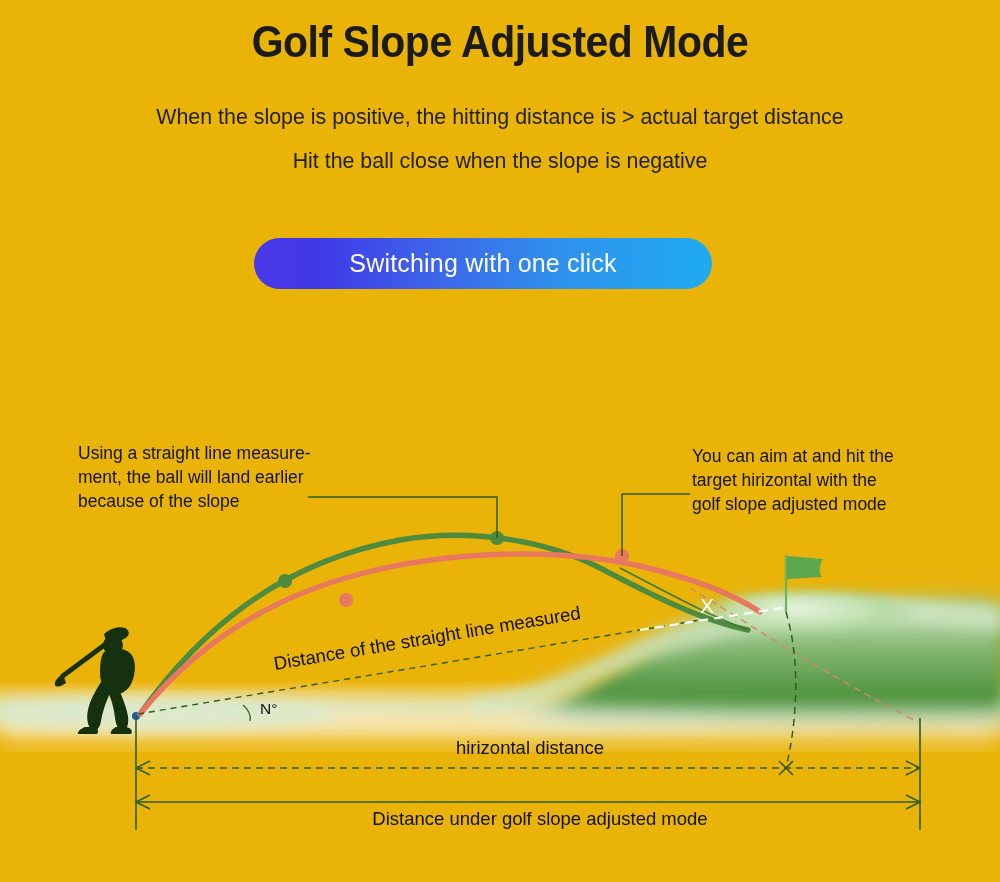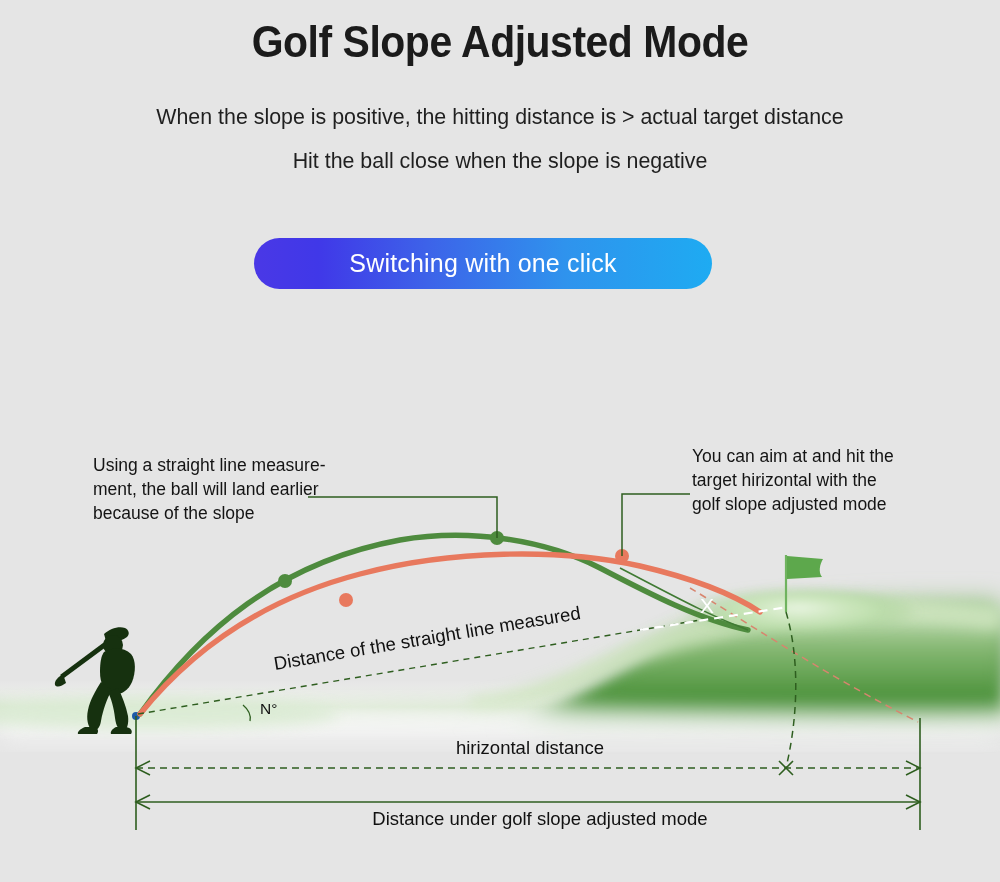--- a/index.html
+++ b/index.html
@@ -13,21 +13,21 @@
     height: 882px;
     position: relative;
     overflow: hidden;
     font-family: "Liberation Sans", "DejaVu Sans", sans-serif;
     color: #1a1a1a;
   }
   .page {
     position: relative;
     width: 1000px;
     height: 882px;
-    background: #e5e5e5;
+    background: #eab308;
   }
 
   
   .title {
     position: absolute;
     top: 17px;
     left: 0;
     width: 1000px;
     text-align: center;
     font-size: 44px;
@@ -73,21 +73,21 @@
   }
 
   
   .callout {
     position: absolute;
     font-size: 17.5px;
     line-height: 24px;
     color: #141414;
     white-space: pre-line;
   }
-  .callout-left  { left: 93px;  top: 441px; width: 330px; margin-top: 12px; }
+  .callout-left  { left: 78px;  top: 441px; width: 330px; }
   .callout-right { left: 692px; top: 444px; width: 290px; }
 
   
   .diagram {
     position: absolute;
     left: 0;
     top: 300px;
     width: 1000px;
     height: 582px;
   }

